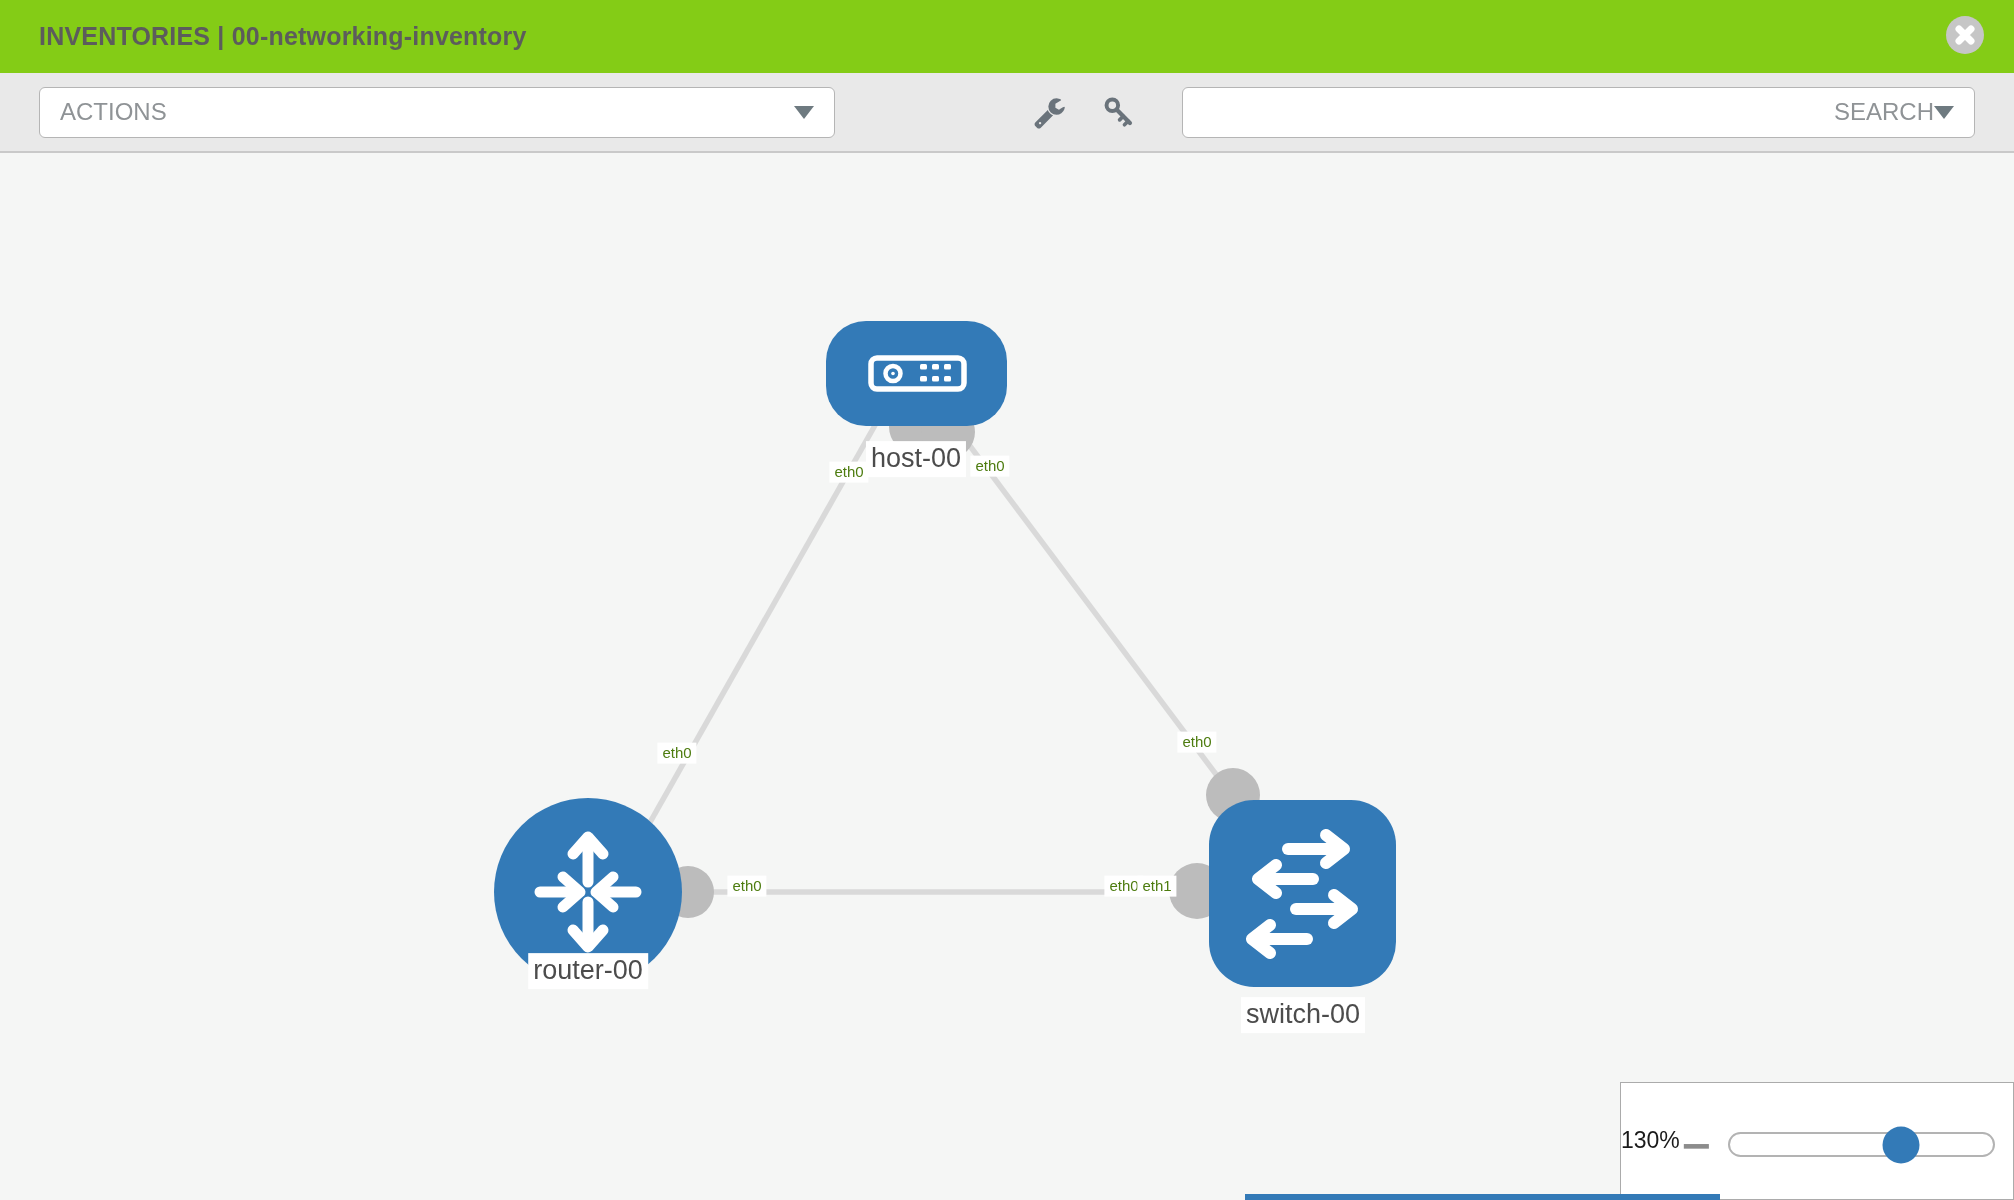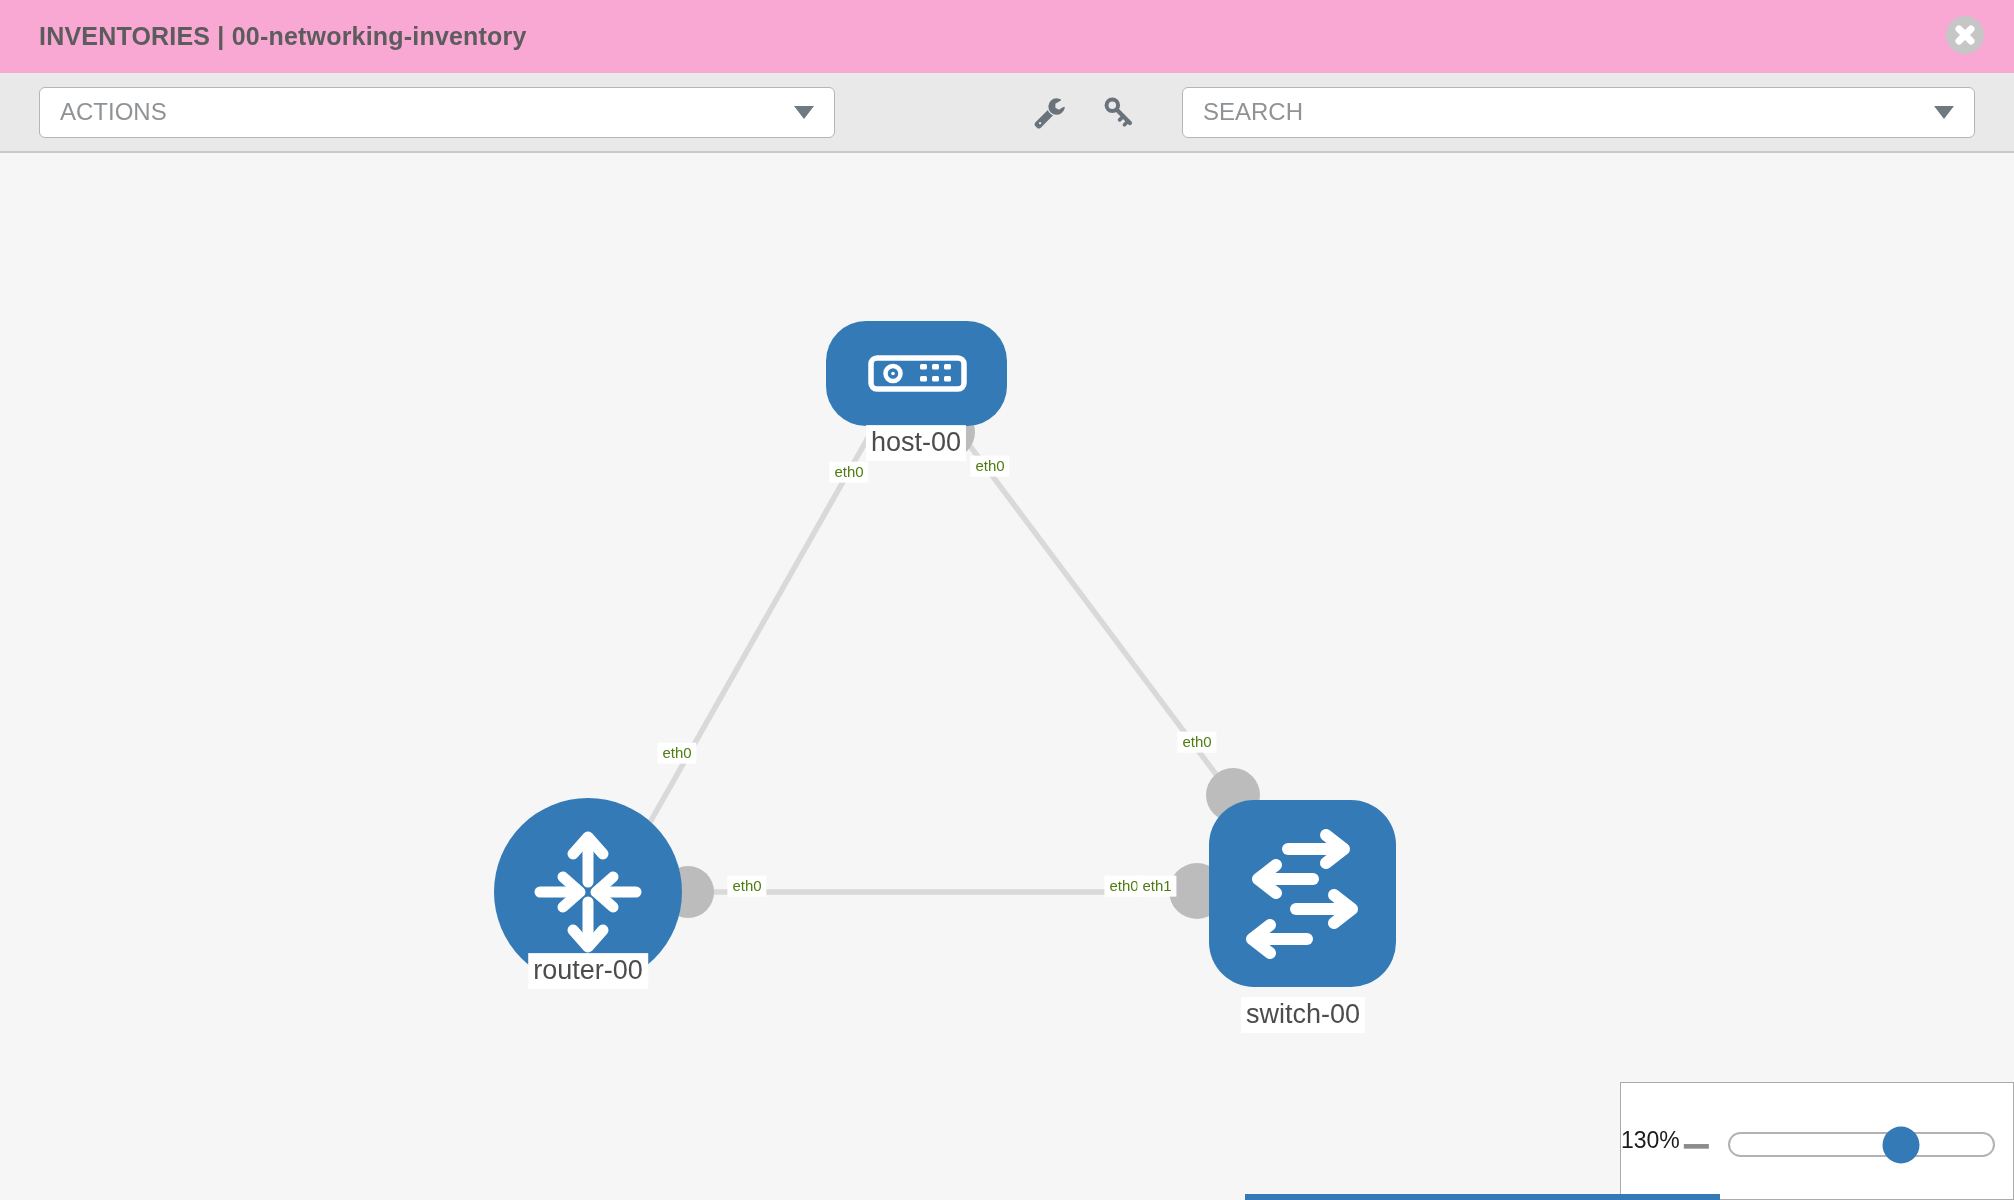--- a/index.html
+++ b/index.html
@@ -3,21 +3,21 @@
 <meta charset="utf-8">
 <style>
   html,body{margin:0;padding:0;}
   body{
     width:2014px;height:1200px;overflow:hidden;position:relative;
     font-family:"Liberation Sans","DejaVu Sans",sans-serif;
     background:#f5f6f5;
   }
   
   .header{
-    position:relative;height:73px;background:#f9a8d4;
+    position:relative;height:73px;background:#84cc16;
     display:flex;align-items:center;padding-left:39px;box-sizing:border-box;
   }
   .page-title{font-size:25px;font-weight:700;color:#5c5c5c;letter-spacing:.2px;}
   .close-btn{
     position:absolute;right:30px;top:16px;width:38px;height:38px;border-radius:50%;
     background:#c6c6c6;display:flex;align-items:center;justify-content:center;cursor:pointer;
   }
   
   .toolbar{
     height:80px;background:#e9e9e9;border-bottom:2px solid #c9c9c9;
@@ -27,21 +27,21 @@
     height:51px;background:#fff;border:1px solid #b5b5b5;border-radius:6px;
     display:flex;align-items:center;justify-content:space-between;
     padding:0 20px;box-sizing:border-box;cursor:pointer;
   }
   .select .ph{font-size:24px;color:#8f9396;}
   .caret{
     width:0;height:0;border-left:10px solid transparent;border-right:10px solid transparent;
     border-top:13px solid #6e7a80;
   }
   .actions-select{width:796px;}
-  .search-select{width:793px;margin-left:auto;}
+  .search-select{width:793px;margin-left:auto;justify-content:flex-end;}
   .tool-btn{display:flex;align-items:center;justify-content:center;cursor:pointer;}
   .tool-btn.wrench{margin-left:198px;}
   .tool-btn.key{margin-left:36px;}
   
   .canvas{position:absolute;left:0;top:155px;width:2014px;height:1045px;background:#f5f6f5;}
   .canvas svg{position:absolute;left:0;top:0;}
   .chip{
     position:absolute;transform:translate(-50%,-50%);
     background:#ffffff;color:#4c4c4c;padding:1px 5px;white-space:nowrap;line-height:1.25;
   }
@@ -168,21 +168,21 @@
         <path d="M1276 710 L1258 724 L1276 738"></path>
         <path d="M1296 754 L1344 754"></path>
         <path d="M1334 740 L1352 754 L1334 768"></path>
         <path d="M1307 784 L1258 784"></path>
         <path d="M1270 770 L1252 784 L1270 798"></path>
       </g>
     </g>
   </svg>
 
   <div class="chip if-label" style="left:849px;top:317px;">eth0</div>
-  <div class="chip node-label" style="left:916px;top:288px;">host-00</div>
+  <div class="chip node-label" style="left:916px;top:304px;">host-00</div>
   <div class="chip if-label" style="left:990px;top:311px;">eth0</div>
   <div class="chip if-label" style="left:677px;top:598px;">eth0</div>
   <div class="chip if-label" style="left:1197px;top:587px;">eth0</div>
   <div class="chip if-label" style="left:747px;top:731px;">eth0</div>
   <div class="chip if-label" style="left:1124px;top:731px;">eth0</div>
   <div class="chip if-label" style="left:1157px;top:731px;z-index:5;">eth1</div>
   <div class="chip node-label" style="left:588px;top:816px;">router-00</div>
   <div class="chip node-label" style="left:1303px;top:860px;">switch-00</div>
 </div>
 

